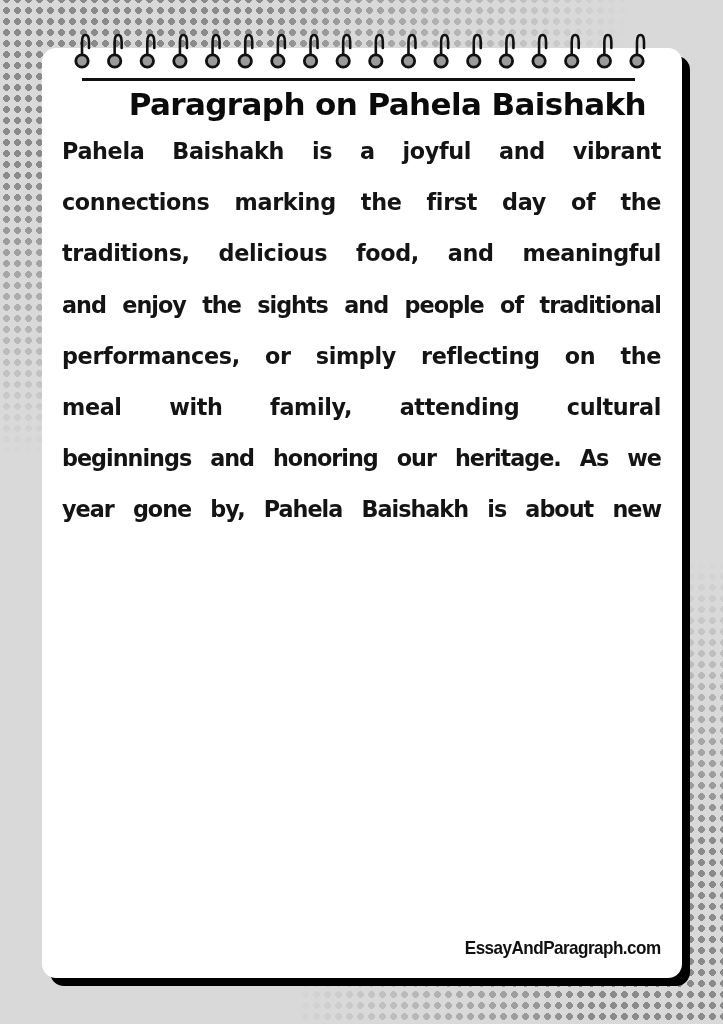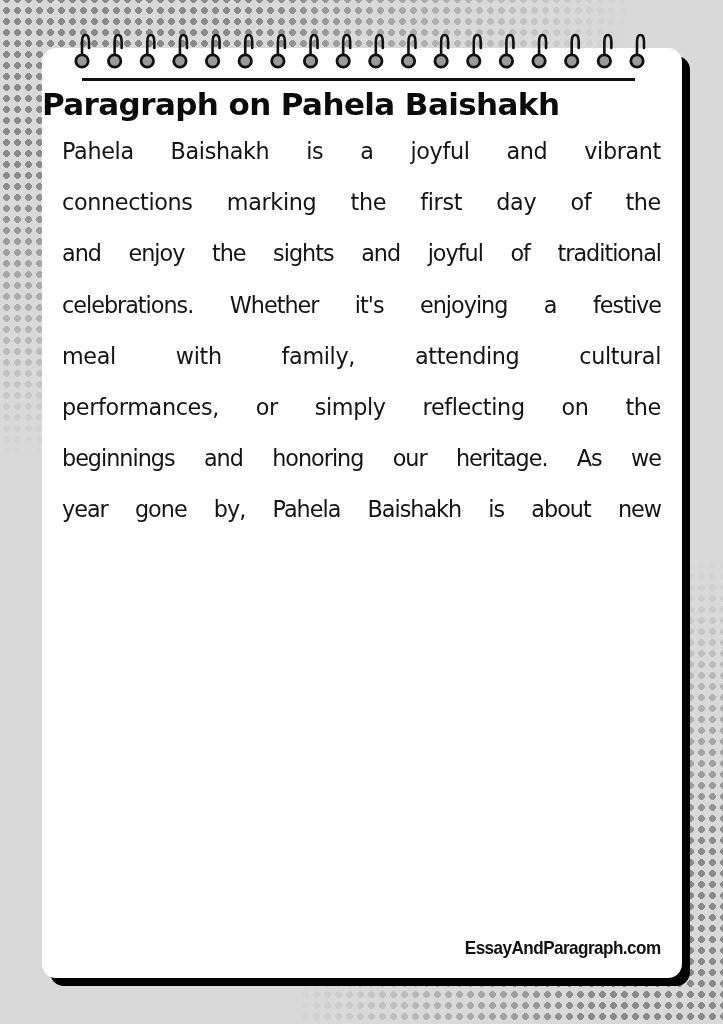--- a/index.html
+++ b/index.html
@@ -28,31 +28,31 @@
   }
   .card {
     position:absolute; left:42px; top:48px; width:640px; height:930px;
     background:#fff; border-radius:14px;
   }
   .rings { position:absolute; left:0; top:0; width:723px; height:80px; }
   .rule {
     position:absolute; left:82px; top:78px; width:553px; height:3px; background:#111;
   }
   .title {
-    position:absolute; left:42px; top:82px; width:604px; text-align:left;
+    position:absolute; left:42px; top:82px; width:604px; text-align:right;
     font-family:"DejaVu Sans", sans-serif; font-weight:bold;
     font-size:31px; letter-spacing:-0.6px; color:#0b0b0b; line-height:44px;
     margin:0;
   }
   .body {
     position:absolute; left:62px; top:126px; width:599px;
   }
   .line {
     display:block; height:51.2px; line-height:51.2px;
-    font-family:"DejaVu Sans", sans-serif; font-weight:normal; font-size:22.3px;
+    font-family:"DejaVu Sans", sans-serif; font-weight:bold; font-size:22.3px;
     color:#141414; white-space:nowrap;
     text-align:justify; text-align-last:justify;
     letter-spacing:-0.35px;
   }
   .line.cond { letter-spacing:-1.0px; word-spacing:-1px; }
   .line.last { text-align-last:left; }
   .source {
     position:absolute; right:62px; top:937px;
     font-family:"Liberation Sans", sans-serif; font-weight:bold;
     font-size:19px; color:#111; letter-spacing:-0.6px;
@@ -143,21 +143,21 @@
     </g>
   </svg>
 
 <div class="rule"></div>
 
 <h1 class="title">Paragraph on Pahela Baishakh</h1>
 
 <div class="body">
   <span class="line">Pahela Baishakh is a joyful and vibrant</span>
   <span class="line">connections marking the first day of the</span>
-  <span class="line cond">and enjoy the sights and joyful of traditional</span>
-  <span class="line cond">celebrations. Whether it's enjoying a festive</span>
+  <span class="line">traditions, delicious food, and meaningful</span>
+  <span class="line cond">and enjoy the sights and people of traditional</span>
+  <span class="line">performances, or simply reflecting on the</span>
   <span class="line">meal with family, attending cultural</span>
-  <span class="line">performances, or simply reflecting on the</span>
   <span class="line cond">beginnings and honoring our heritage. As we</span>
   <span class="line cond">year gone by, Pahela Baishakh is about new</span>
 </div>
 
 <div class="source">EssayAndParagraph.com</div>
 
 </body></html>

